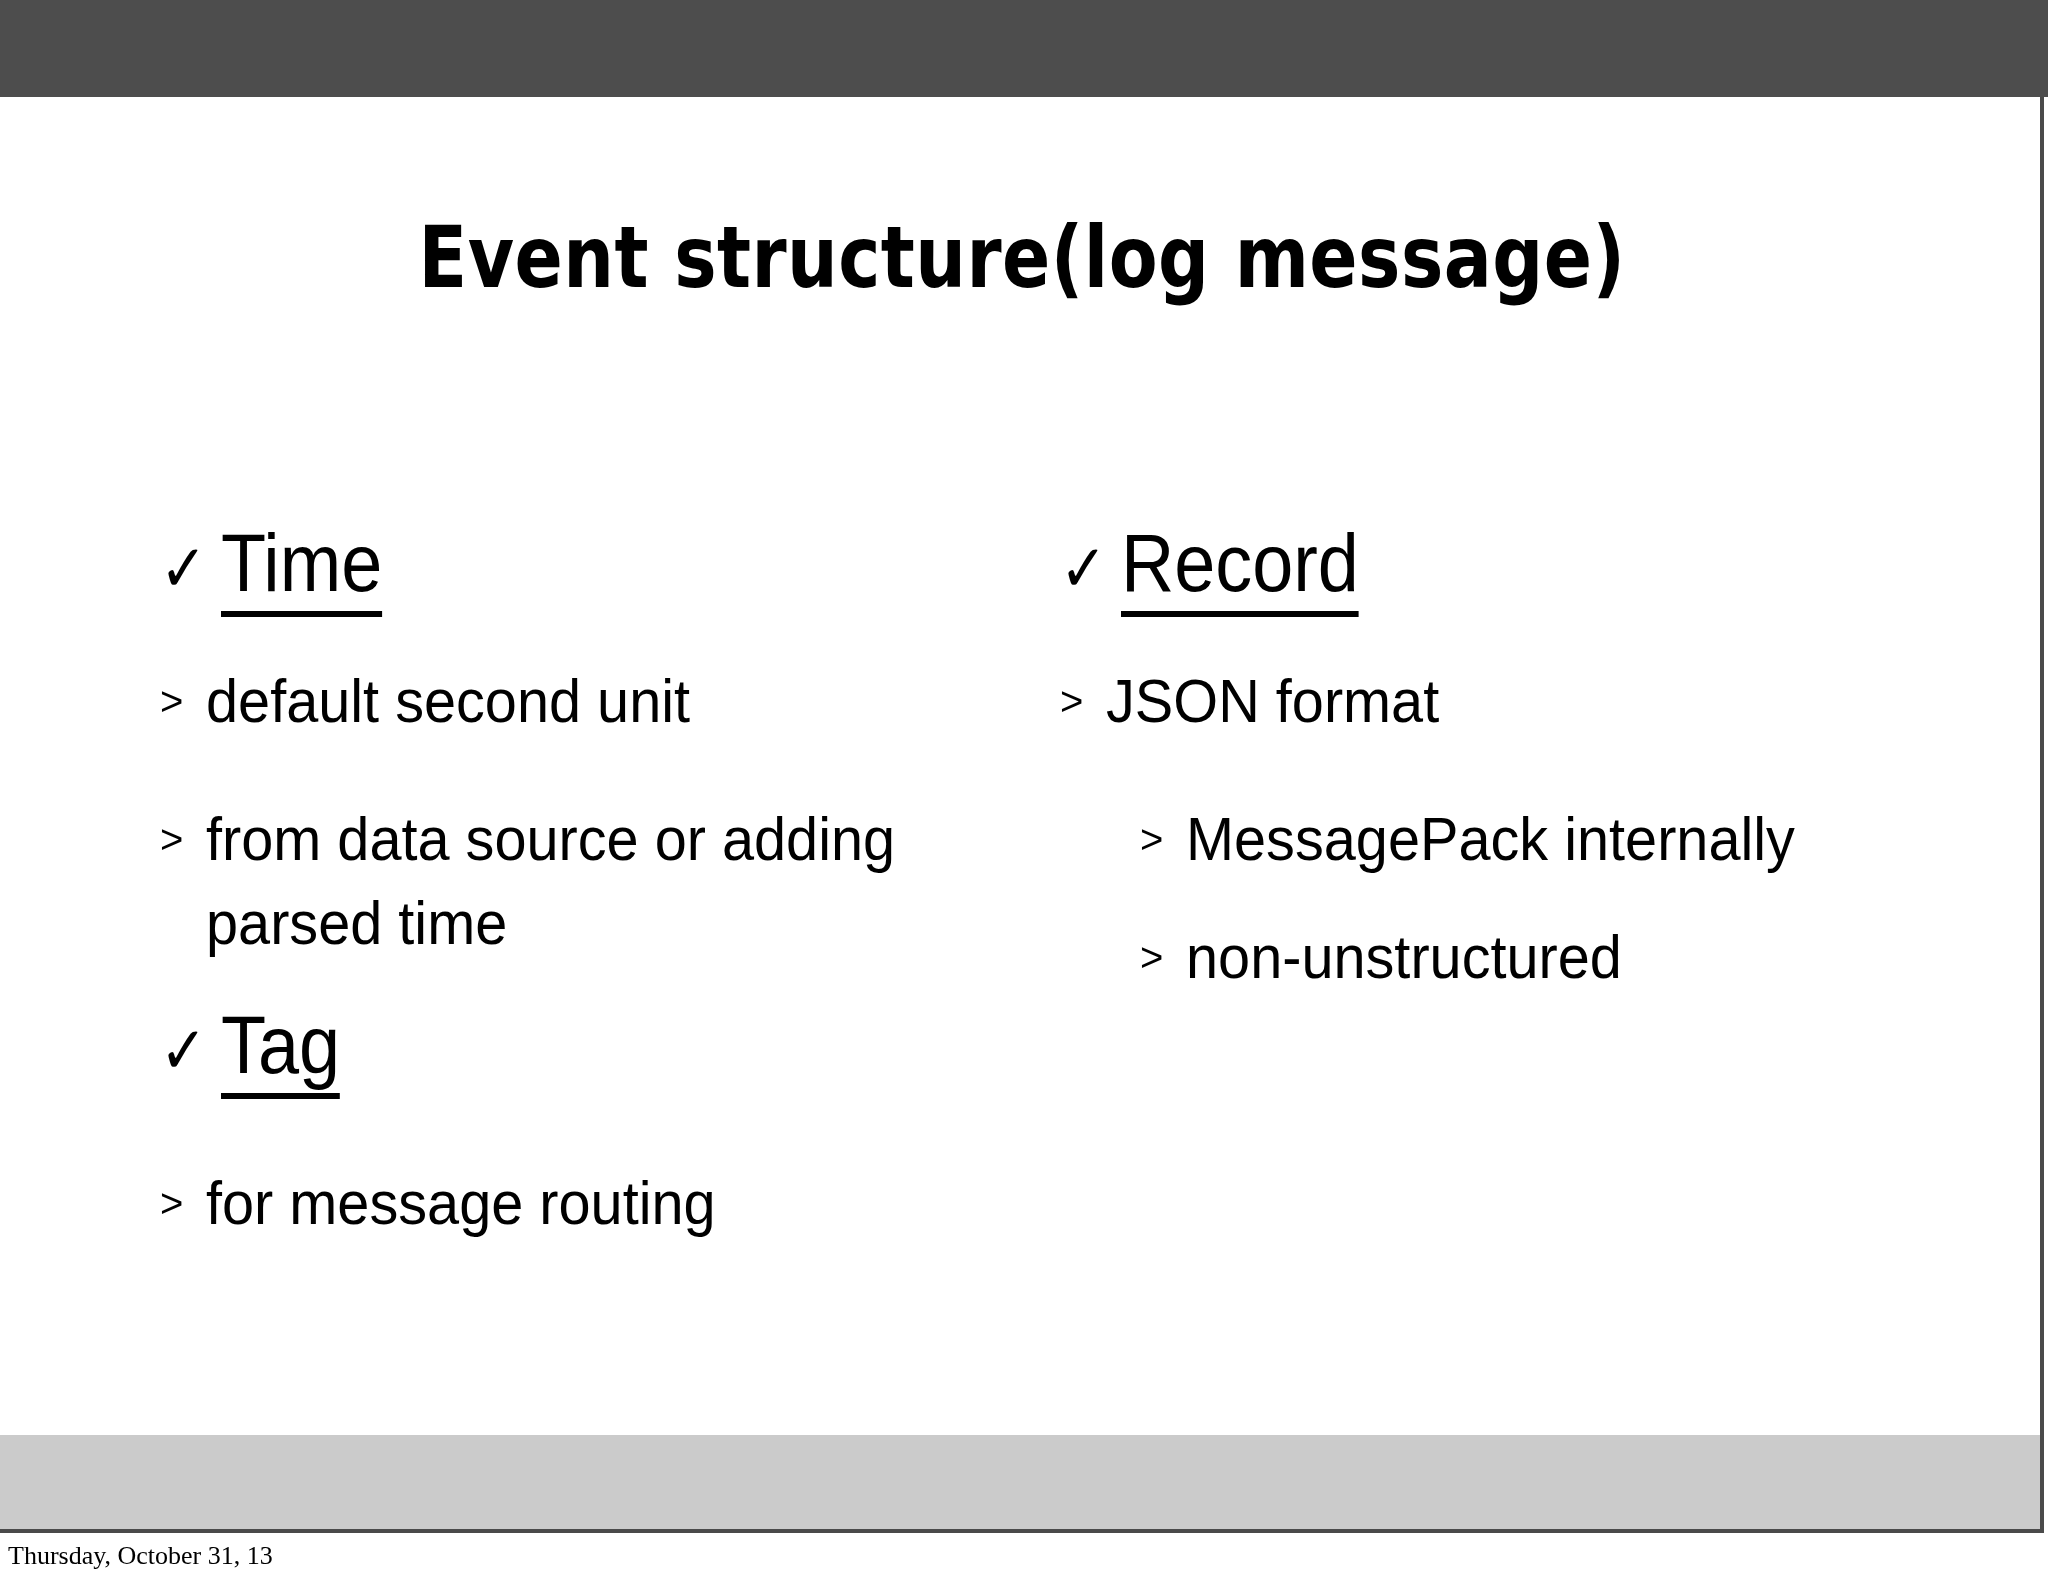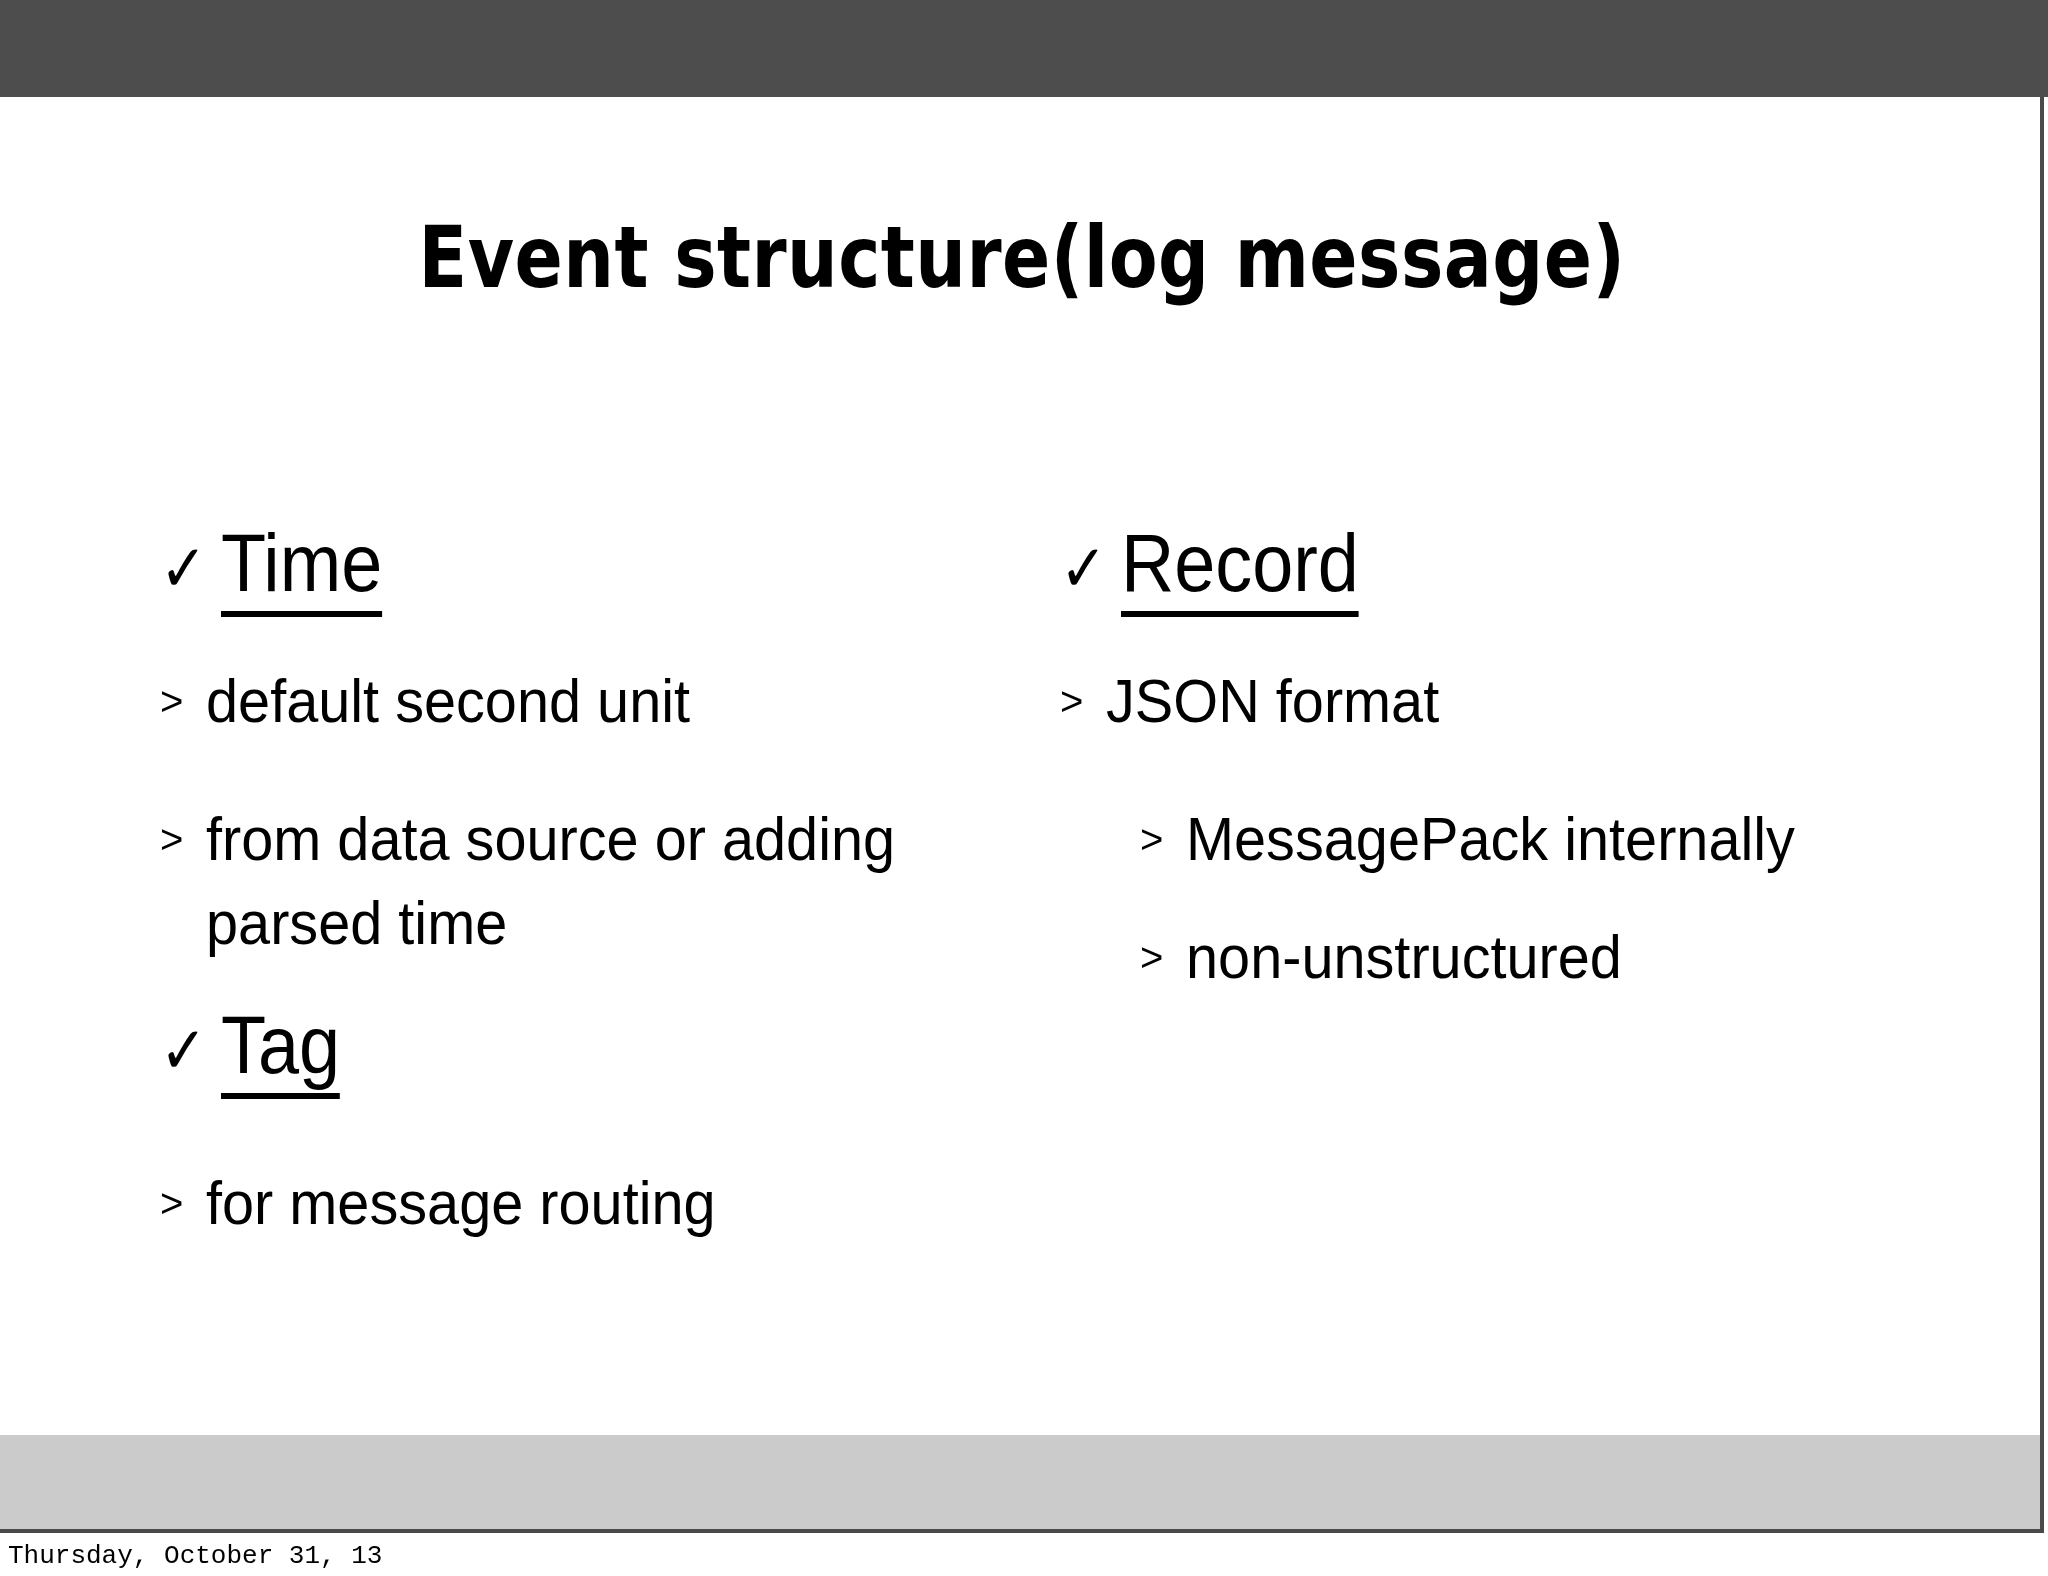--- a/index.html
+++ b/index.html
@@ -68,21 +68,21 @@
     height: 39px;
     background: #ffffff;
   }
   .footer-date {
     position: absolute;
     left: 8px;
     top: 3px;
     font-size: 26px;
     line-height: 32px;
     color: #000000;
-    font-family: Liberation Mono, monospace;
+    font-family: Liberation Serif, serif;
     white-space: nowrap;
   }
 
   
   .slide-title {
     position: absolute;
     left: 0;
     top: 110px;
     width: 2044px;
     text-align: center;

